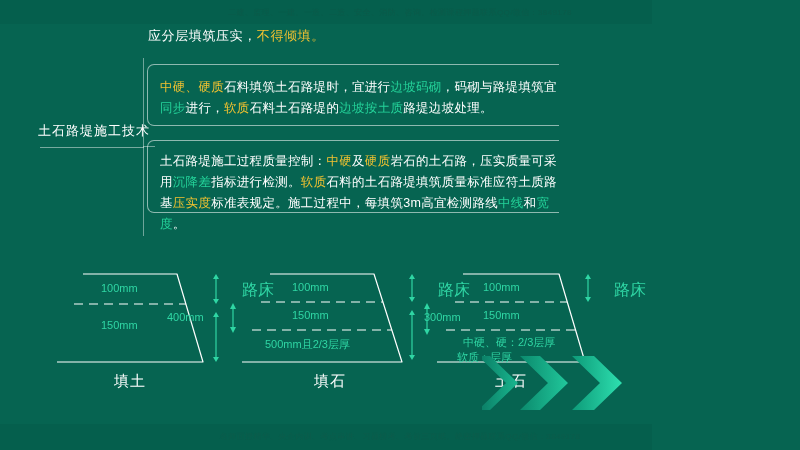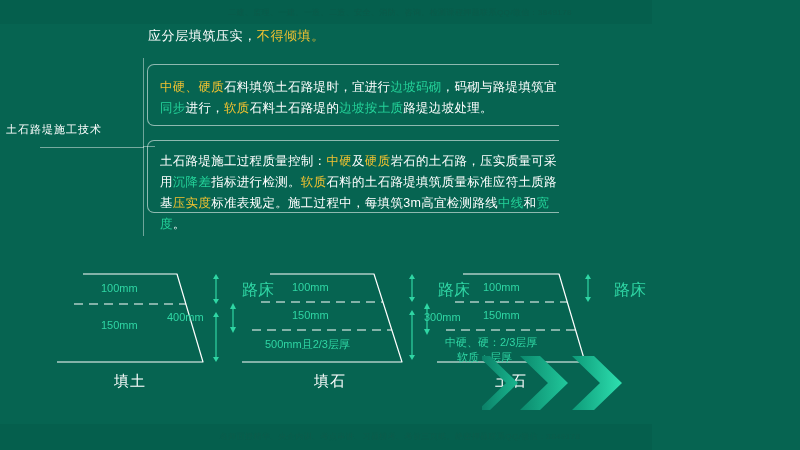--- a/index.html
+++ b/index.html
@@ -20,22 +20,22 @@
   
   .promo{
     position:absolute;left:0;width:800px;text-align:center;
     color:#0b5a49;font-size:8px;letter-spacing:.4px;white-space:nowrap;
   }
   .promo.top{top:7px;}
   .promo.bottom{bottom:8px;color:#0c5c4b;}
 
   
   .left-title{
-    position:absolute;left:6px;top:122px;width:128px;
-    color:#ffffff;font-size:11px;letter-spacing:1px;text-align:left;
+    position:absolute;left:22px;top:122px;width:128px;
+    color:#ffffff;font-size:13px;letter-spacing:1px;text-align:right;
   }
   .left-underline{
     position:absolute;left:40px;top:147px;width:104px;height:1px;
     background:rgba(255,255,255,.45);
   }
   .bracket-v{
     position:absolute;left:143px;top:58px;width:1px;height:178px;
     background:rgba(255,255,255,.42);
   }
   .bracket-stub{
@@ -176,21 +176,21 @@
   </svg>
 
   <div class="fig" id="fig3" style="left:435px;top:272px;">
     <svg width="152" height="100" viewBox="0 0 152 100">
       <path d="M28,2 L124,2 L150,90 L2,90" fill="none" stroke="#ffffff" stroke-width="1.2" stroke-linejoin="round"></path>
       <line x1="20" y1="30" x2="132" y2="30" stroke="#ffffff" stroke-width="1.2" stroke-dasharray="9,6"></line>
       <line x1="11" y1="58" x2="141" y2="58" stroke="#ffffff" stroke-width="1.2" stroke-dasharray="9,6"></line>
     </svg>
     <div class="dimlbl" style="left:48px;top:9px;">100mm</div>
     <div class="dimlbl" style="left:48px;top:37px;">150mm</div>
-    <div class="dimlbl" style="left:10px;top:63px;">中硬、硬：2/3层厚</div>
+    <div class="dimlbl" style="left:28px;top:63px;">中硬、硬：2/3层厚</div>
     <div class="dimlbl" style="left:22px;top:78px;">软质：层厚</div>
     <div class="cap" style="left:16px;top:100px;text-align:center;">土石</div>
   </div>
   <svg style="position:absolute;left:580px;top:272px;" width="16" height="50">
     <g>
       <line x1="8" y1="4" x2="8" y2="28" stroke="#2fd6a4" stroke-width="1.2"></line>
       <path d="M8,2 L5,7 L11,7 Z" fill="#2fd6a4"></path>
       <path d="M8,30 L5,25 L11,25 Z" fill="#2fd6a4"></path>
     </g>
   </svg>

